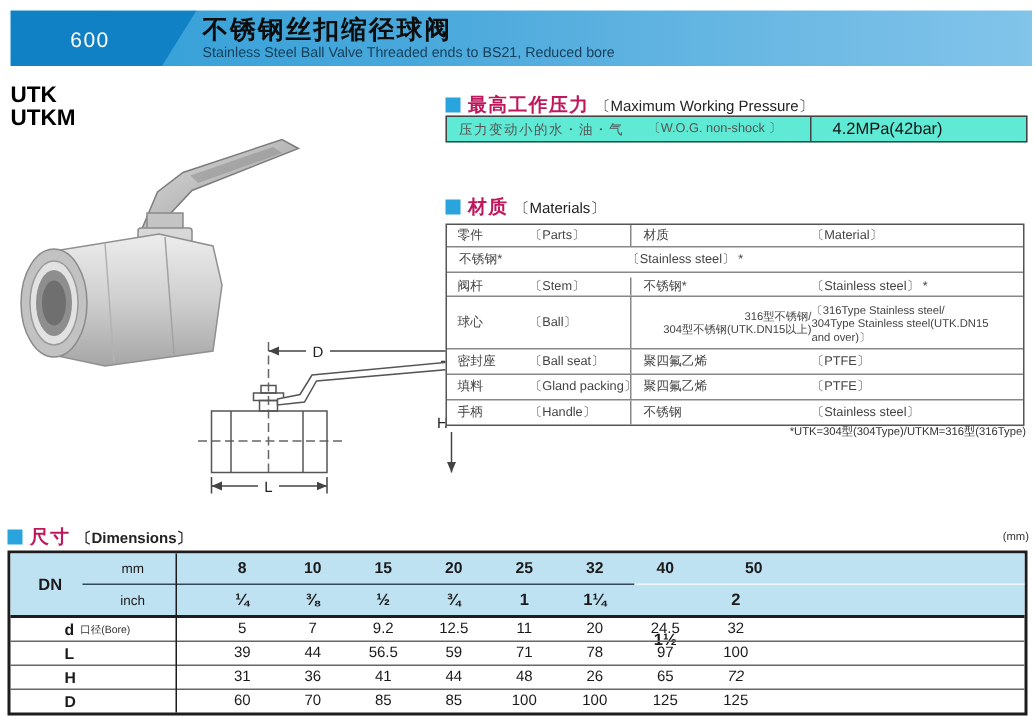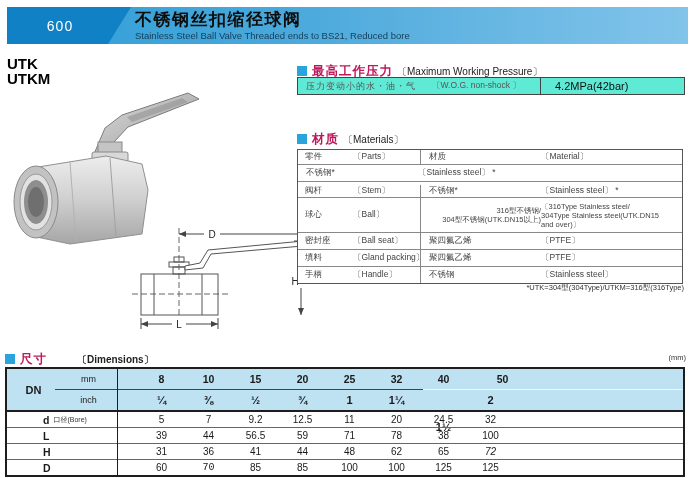--- a/index.html
+++ b/index.html
@@ -254,21 +254,21 @@
         </div>
       <div class="m-mat">
           <span class="cn">不锈钢</span>
           <span>〔Stainless steel〕</span>
         </div>
     </div>
   </div>
   <div class="footnote">*UTK=304型(304Type)/UTKM=316型(316Type)</div>
 
   <div class="sechead" style="left:5px;top:349px;">
-    <span class="sq"></span><span class="cn">尺寸</span><span class="en b" style="margin-left:30px;">〔Dimensions〕</span>
+    <span class="sq"></span><span class="cn">尺寸</span><span class="en b" style="margin-left:4px;">〔Dimensions〕</span>
   </div>
   <div class="dim-unit">(mm)</div>
 
   <div class="dtable">
     <div class="dhead">
       <div class="dn-cell">DN</div>
       <div class="unit-cell" style="top:0;">mm</div>
       <div class="unit-cell" style="top:21px;">inch</div>
       <div class="hsep"></div>
       <div class="hsep-light"></div>
@@ -308,42 +308,42 @@
       <div class="drow">
         <div class="rlab">
             <span>L</span>
           </div>
         <div class="vc" style="left:131px;">39</div>
         <div class="vc" style="left:178px;">44</div>
         <div class="vc" style="left:225px;">56.5</div>
         <div class="vc" style="left:272px;">59</div>
         <div class="vc" style="left:319px;">71</div>
         <div class="vc" style="left:366px;">78</div>
-        <div class="vc" style="left:413px;">38</div>
+        <div class="vc" style="left:413px;">97</div>
         <div class="vc" style="left:460px;">100</div>
       </div>
       <div class="drow">
         <div class="rlab">
             <span>H</span>
           </div>
         <div class="vc" style="left:131px;">31</div>
         <div class="vc" style="left:178px;">36</div>
         <div class="vc" style="left:225px;">41</div>
         <div class="vc" style="left:272px;">44</div>
         <div class="vc" style="left:319px;">48</div>
-        <div class="vc" style="left:366px;">62</div>
+        <div class="vc" style="left:366px;">26</div>
         <div class="vc" style="left:413px;">65</div>
         <div class="vc" style="left:460px;font-style:italic;">72</div>
       </div>
       <div class="drow">
         <div class="rlab">
             <span>D</span>
           </div>
         <div class="vc" style="left:131px;">60</div>
-        <div class="vc" style="left:178px;font-family:Liberation Mono, monospace;">70</div>
+        <div class="vc" style="left:178px;">70</div>
         <div class="vc" style="left:225px;">85</div>
         <div class="vc" style="left:272px;">85</div>
         <div class="vc" style="left:319px;">100</div>
         <div class="vc" style="left:366px;">100</div>
         <div class="vc" style="left:413px;">125</div>
         <div class="vc" style="left:460px;">125</div>
       </div>
     </div>
     <div class="vdiv"></div>
   </div>

